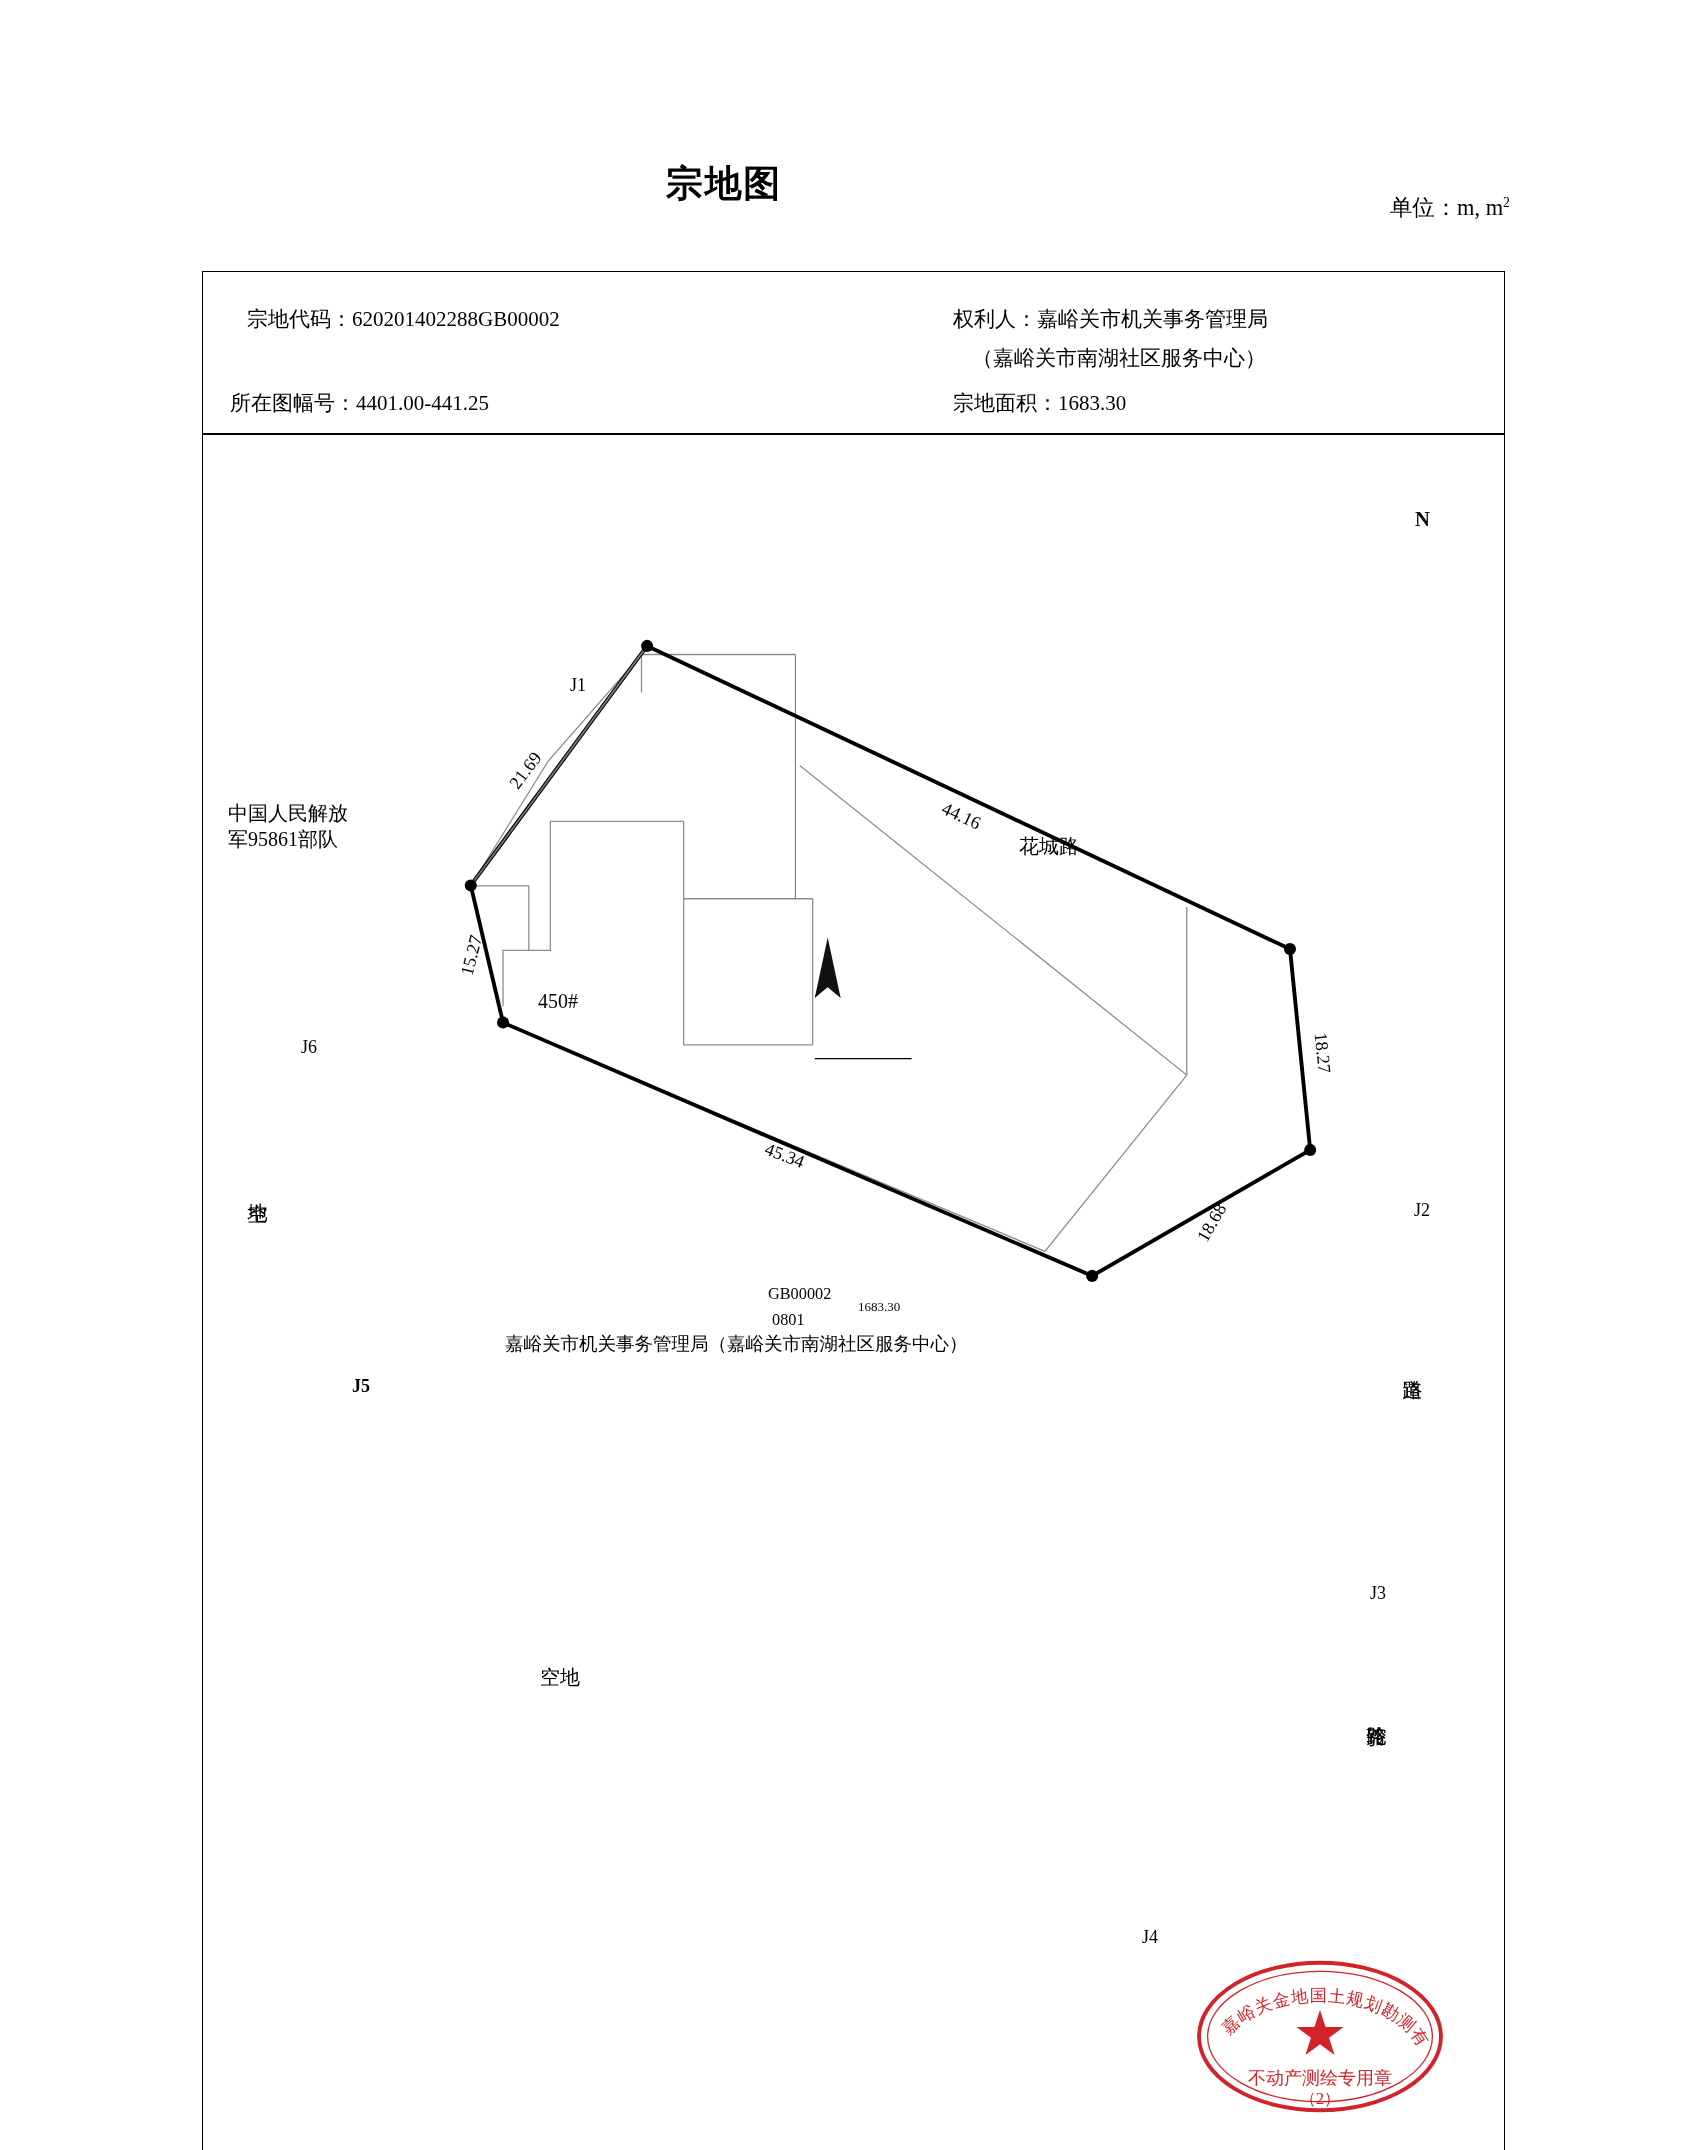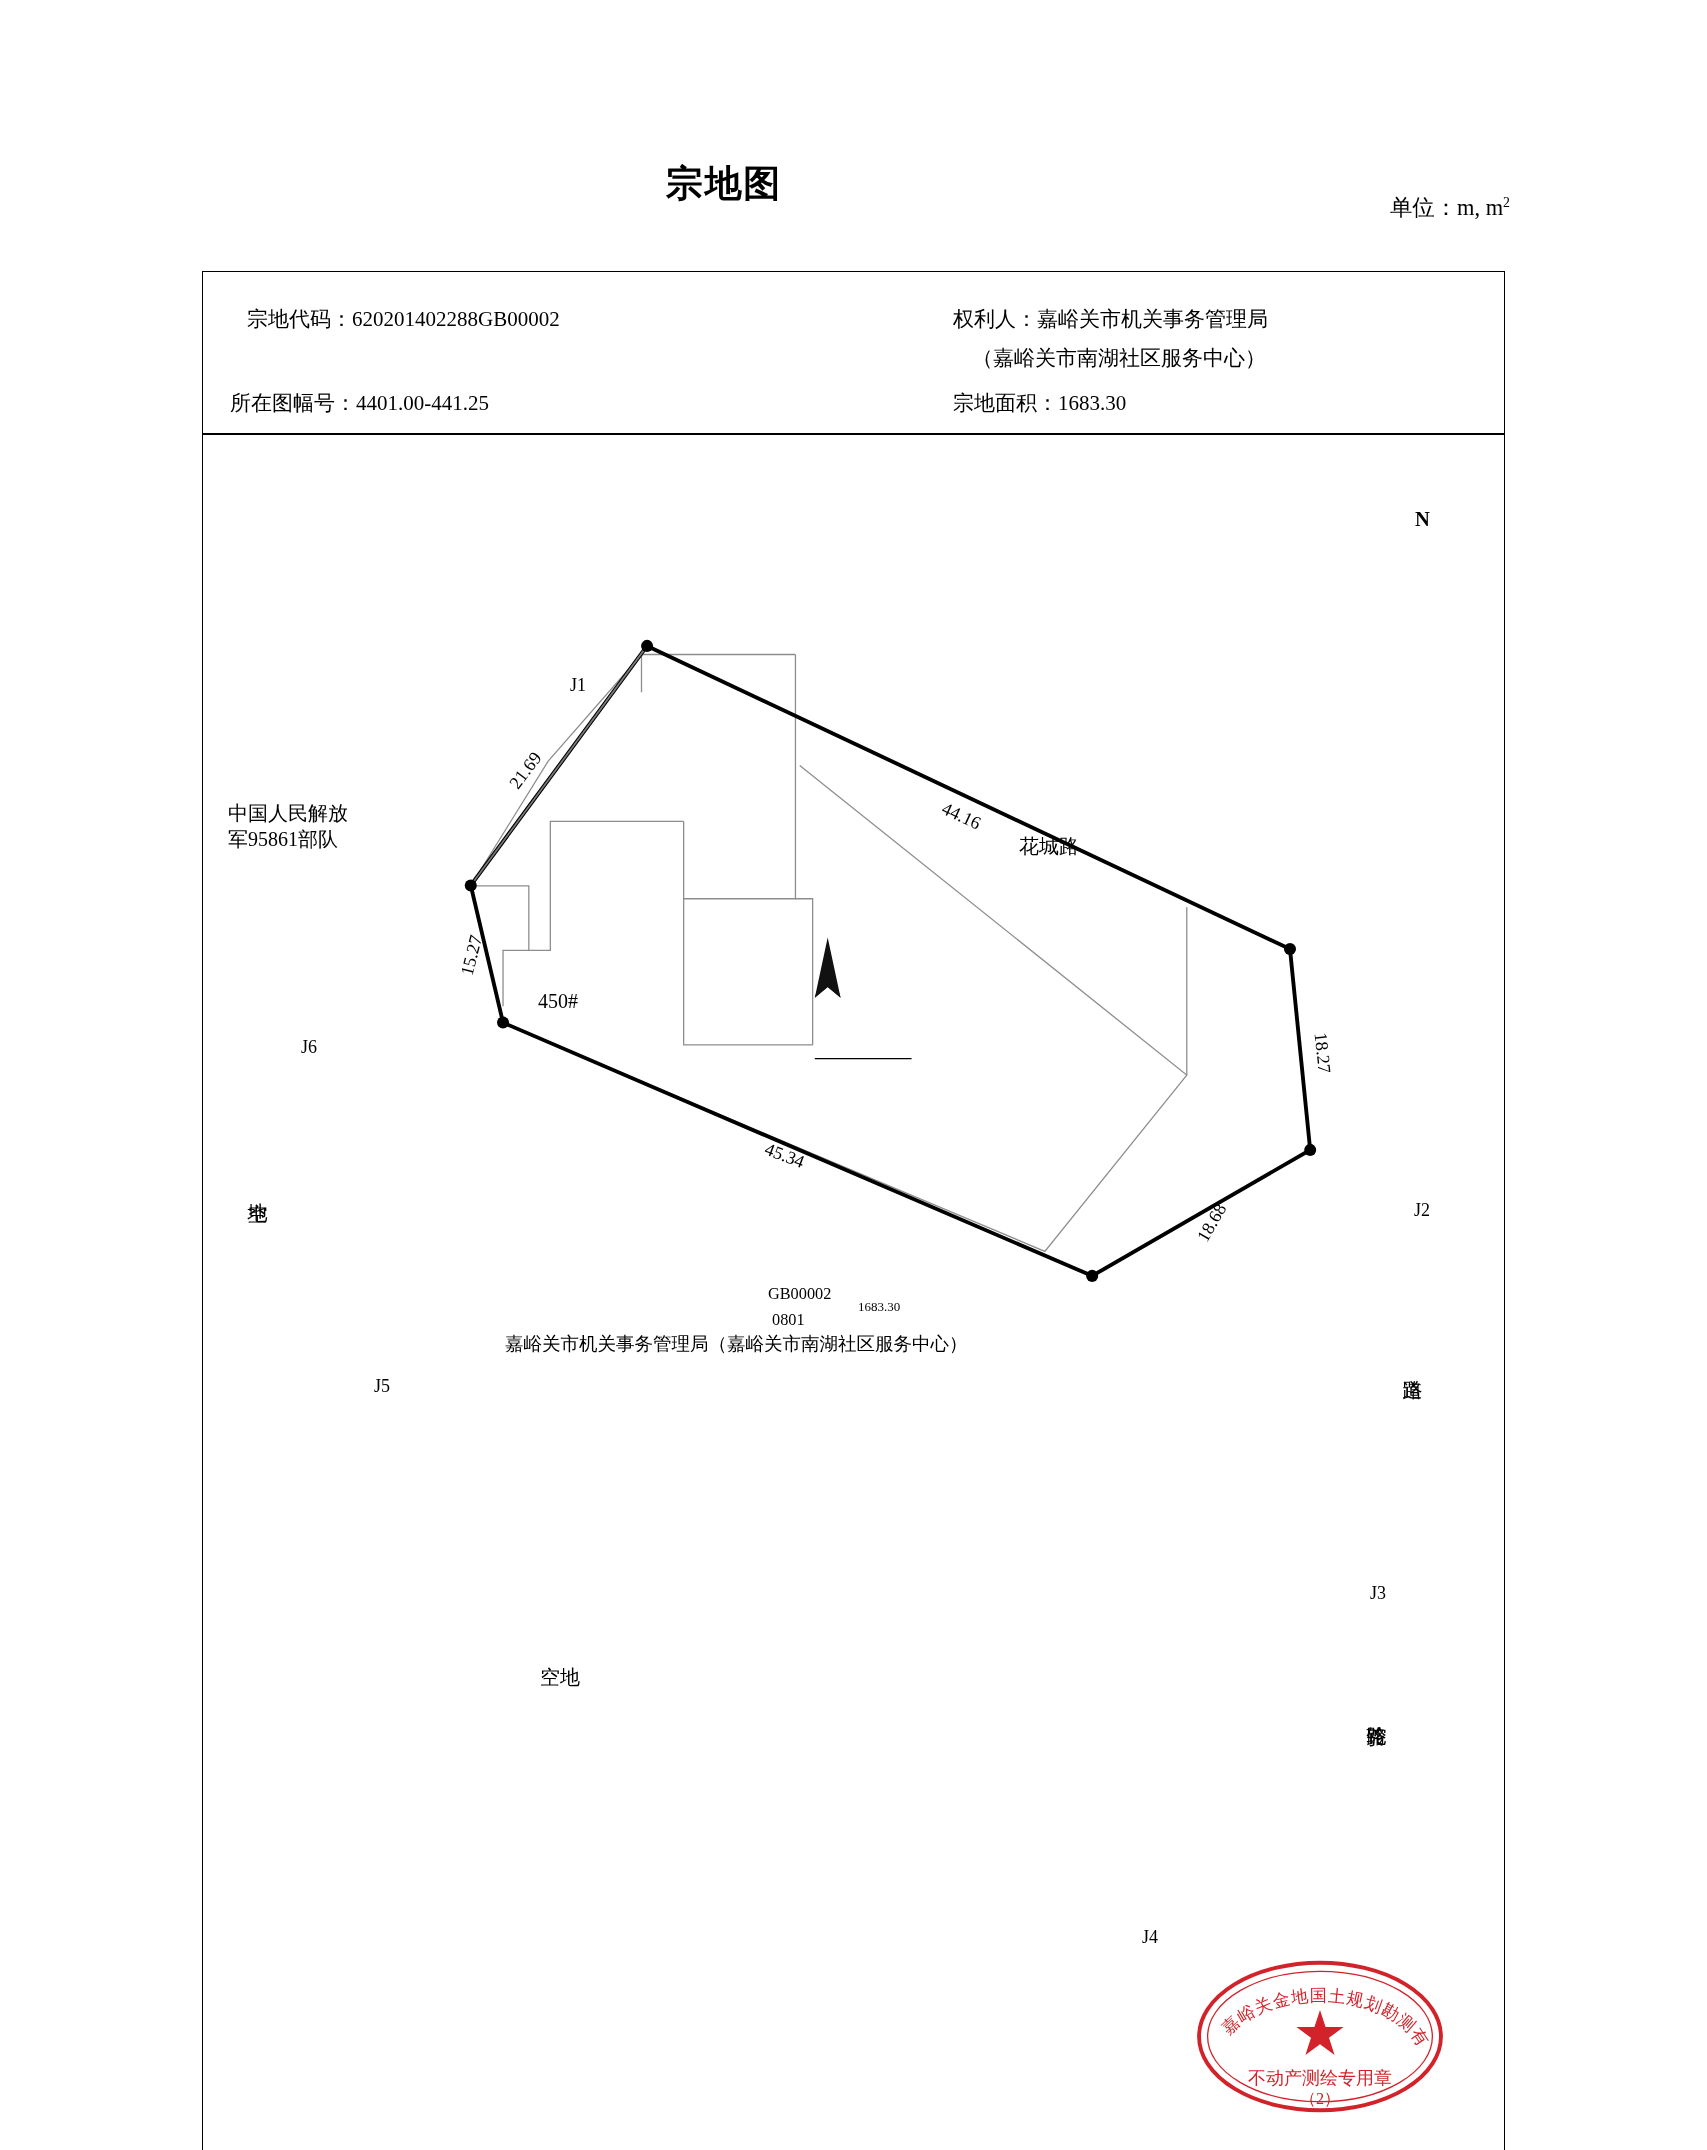--- a/index.html
+++ b/index.html
@@ -102,21 +102,21 @@
     <text x="1350" y="1690" font-family="'Liberation Serif',serif" font-size="42" fill="#000" transform="rotate(21 1350 1690)" text-anchor="middle">45.34</text>
     <text x="640" y="1215" font-family="'Liberation Serif',serif" font-size="42" fill="#000" transform="rotate(-76 640 1215)" text-anchor="middle">15.27</text>
   </svg>
 
   <div class="north-n">N</div>
 
   <div class="lbl-pt" style="left:570px;top:675px;">J1</div>
   <div class="lbl-pt" style="left:1414px;top:1200px;">J2</div>
   <div class="lbl-pt" style="left:1370px;top:1583px;">J3</div>
   <div class="lbl-pt" style="left:1142px;top:1927px;">J4</div>
-  <div class="lbl-pt" style="left:374px;top:1376px;">J5</div>
+  <div class="lbl-pt" style="left:352px;top:1376px;font-weight:bold;">J5</div>
   <div class="lbl-pt" style="left:301px;top:1037px;">J6</div>
 
   <div class="lbl" style="left:228px;top:761px;margin-top:40px;">中国人民解放
 军95861部队</div>
   <div class="lbl" style="left:1019px;top:834px;">花城路</div>
   <div class="vert" style="left:1402px;top:1364px;">道路</div>
   <div class="vert" style="left:1366px;top:1710px;">驼铃路</div>
   <div class="vert" style="left:247px;top:1187px;">空地</div>
   <div class="lbl" style="left:540px;top:1665px;">空地</div>
 

